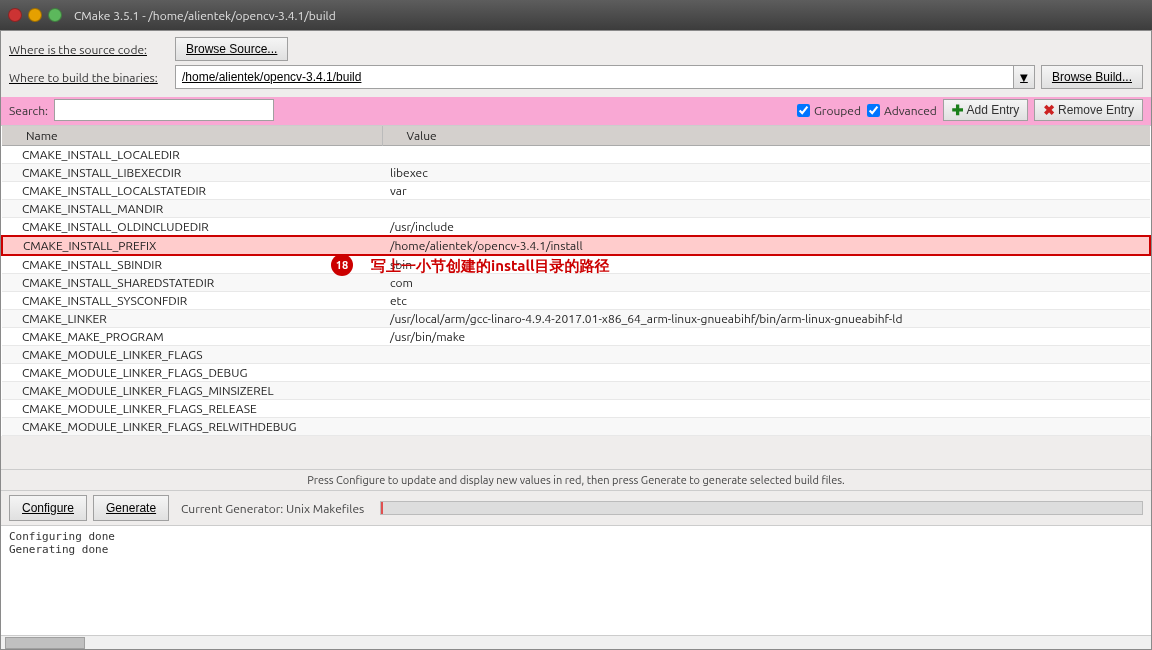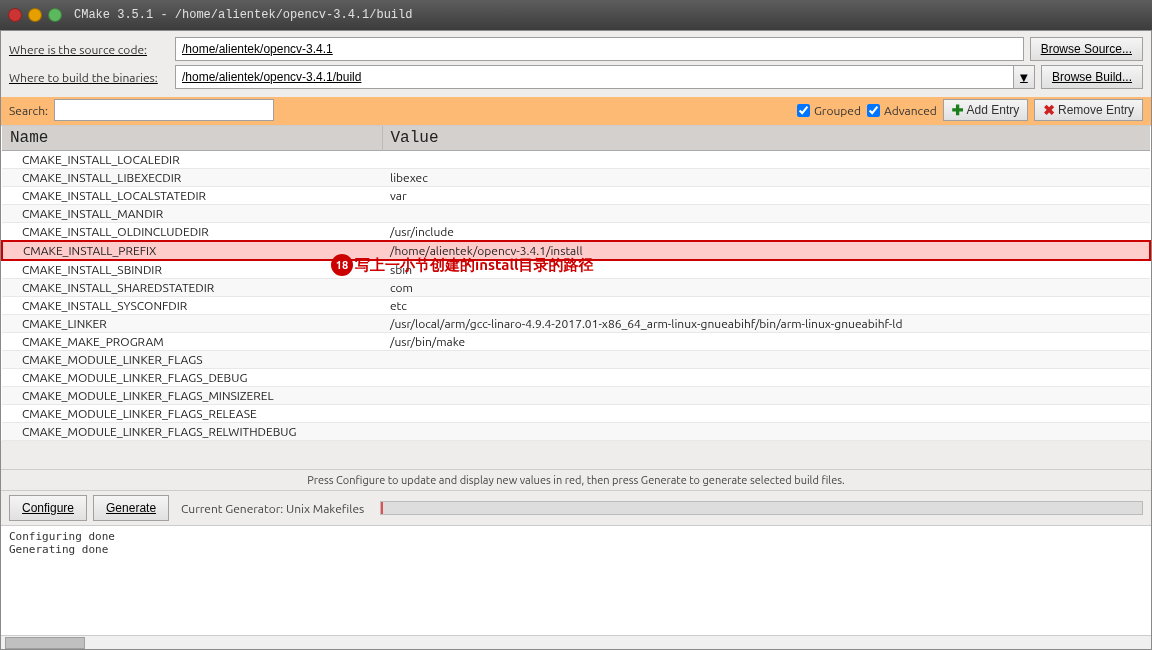--- a/index.html
+++ b/index.html
@@ -13,21 +13,20 @@
     }
 
     
     .titlebar {
       background: linear-gradient(to bottom, #5d5d5d, #3c3c3c);
       height: 30px;
       display: flex;
       align-items: center;
       padding: 0 8px;
       gap: 6px;
-      font-family: Liberation Mono, monospace;
     }
     .titlebar-btn {
       width: 14px; height: 14px;
       border-radius: 50%;
       border: 1px solid rgba(0,0,0,0.3);
       cursor: pointer;
     }
     .titlebar-btn.close { background: #cc3333; }
     .titlebar-btn.minimize { background: #e5a000; }
     .titlebar-btn.maximize { background: #5cb85c; }
@@ -107,21 +106,21 @@
       cursor: pointer;
       font-size: 10px;
     }
 
     
     .toolbar-row {
       display: flex;
       align-items: center;
       padding: 2px 8px 4px 8px;
       gap: 6px;
-      background: #fdba74;
+      background: #f9a8d4;
     }
     .search-label { font-size: 12px; color: #333; }
     .search-input {
       width: 220px;
       height: 22px;
       border: 1px solid #a0a0a0;
       background: white;
       padding: 2px 6px;
       font-size: 12px;
     }
@@ -181,26 +180,25 @@
       border-collapse: collapse;
       background: white;
       min-width: 1100px;
     }
     thead tr {
       background: #d4d0cd;
       border-bottom: 1px solid #aaa;
     }
     thead th {
       text-align: left;
-      padding: 3px 8px;
+      padding: 3px 24px;
       font-weight: normal;
-      font-size: 16px;
+      font-size: 12px;
       color: #222;
       border-right: 1px solid #bbb;
-      font-family: Liberation Mono, monospace;
     }
     thead th:last-child { border-right: none; }
 
     tbody tr {
       border-bottom: 1px solid #e8e8e8;
     }
     tbody tr:nth-child(even) { background: #f8f8f8; }
     tbody tr.highlighted {
       background: #ffcccc;
       border: 2px solid #cc0000;
@@ -217,22 +215,22 @@
     .table-scroll::-webkit-scrollbar { width: 14px; }
     .table-scroll::-webkit-scrollbar-track { background: #f0f0f0; }
     .table-scroll::-webkit-scrollbar-thumb { background: #c0c0c0; border: 1px solid #a0a0a0; }
 
     
     .annotation {
       position: absolute;
       top: 115px;
       left: 200px;
       display: flex;
-      align-items: center;
-      gap: 2px;
+      align-items: flex-end;
+      gap: 18px;
       pointer-events: none;
       z-index: 10;
     }
     .annotation-circle {
       width: 22px; height: 22px;
       border-radius: 50%;
       background: #cc0000;
       color: white;
       display: flex;
       align-items: center;
@@ -328,21 +326,20 @@
   <div class="titlebar-btn minimize"></div>
   <div class="titlebar-btn maximize"></div>
   <span class="titlebar-title">CMake 3.5.1 - /home/alientek/opencv-3.4.1/build</span>
 </div>
 
 <div class="window">
 
   <div class="form-area">
     <div class="form-row">
       <span class="form-label">Where is the source code:</span>
-      <input class="form-input" type="text" value="/home/alientek/opencv-3.4.1" style="">
       <button class="form-btn">Browse Source...</button>
     </div>
     <div class="form-row">
       <span class="form-label">Where to build the binaries:</span>
       <div class="dropdown-wrapper">
         <input class="dropdown-input" type="text" value="/home/alientek/opencv-3.4.1/build" style="">
         <div class="dropdown-arrow">▼</div>
       </div>
       <button class="form-btn">Browse Build...</button>
     </div>

